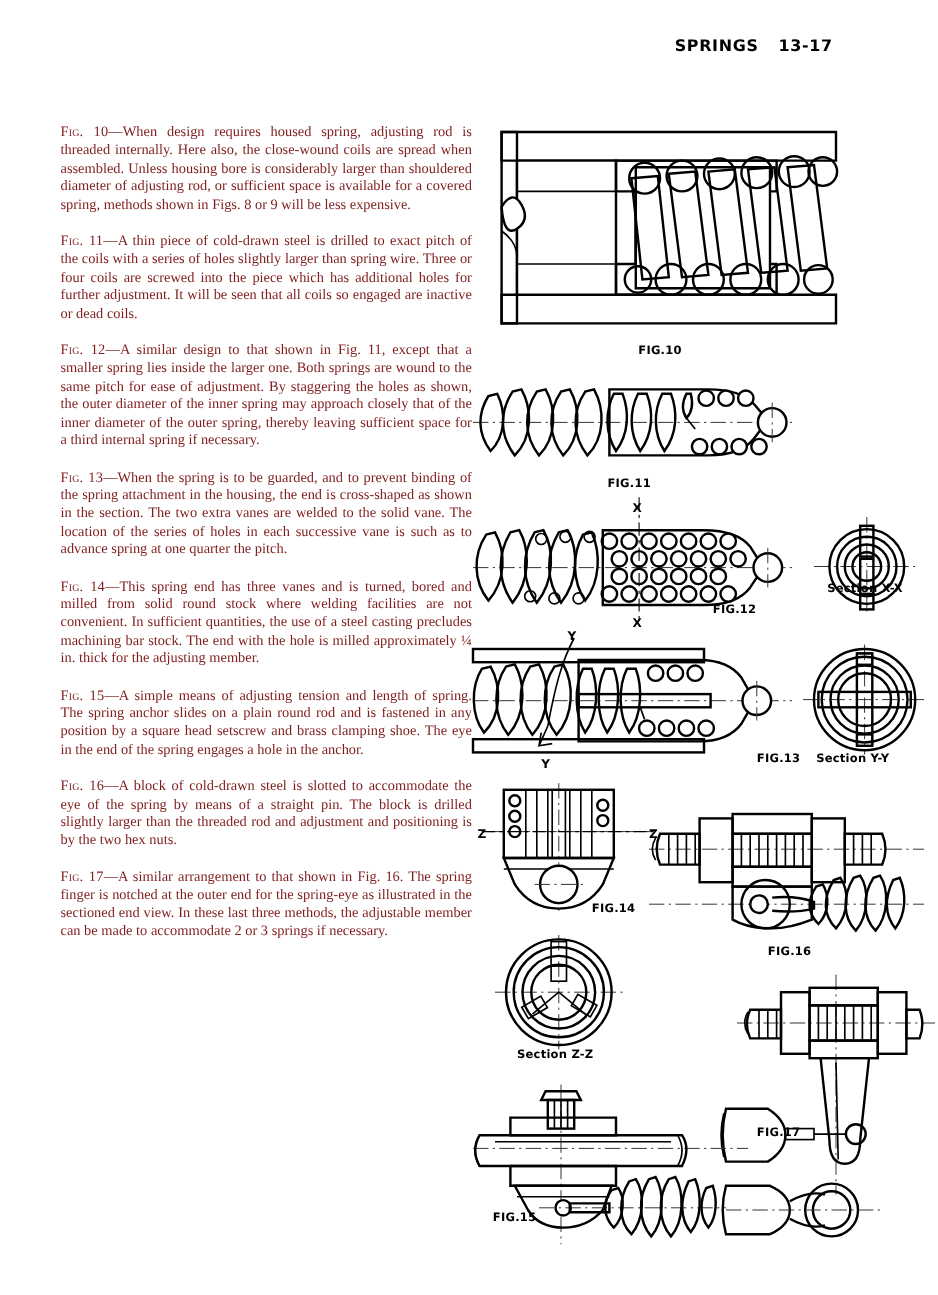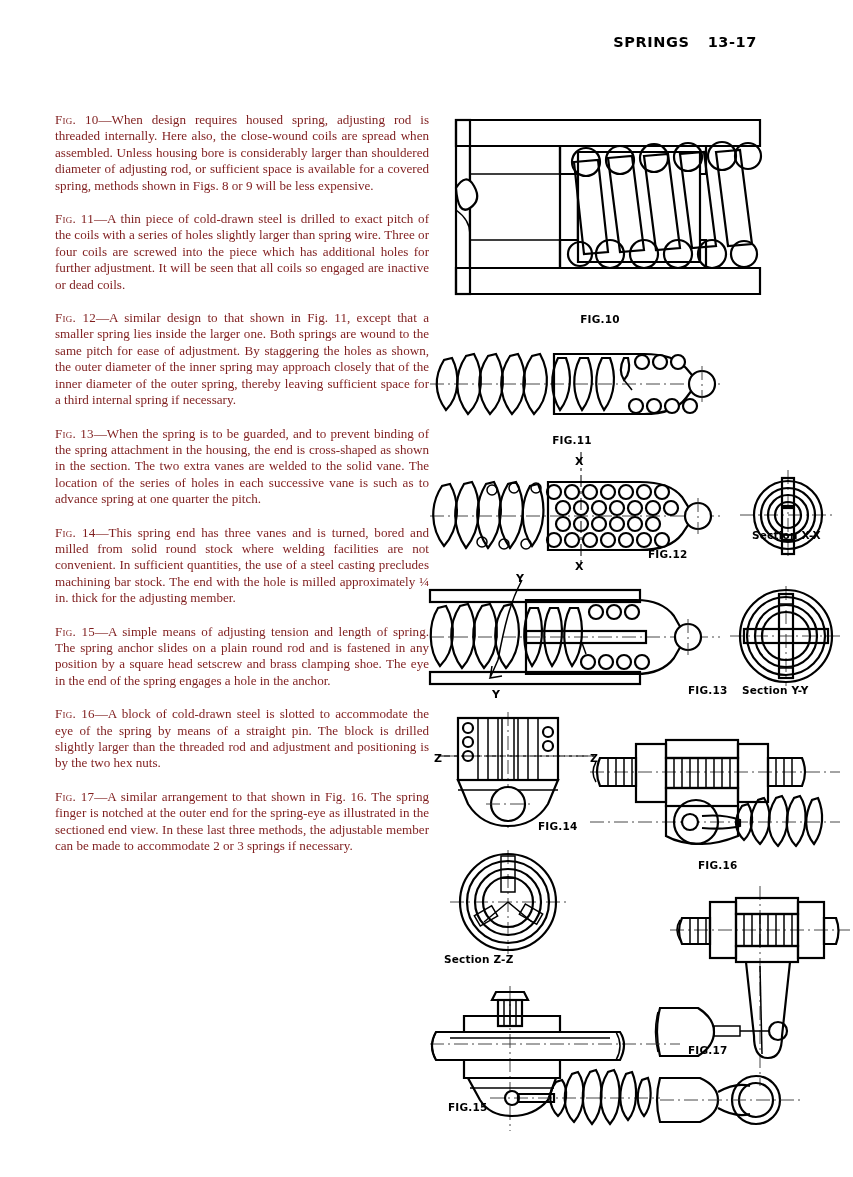--- a/index.html
+++ b/index.html
@@ -399,21 +399,21 @@
         <rect class="ln" x="51" y="28" width="14" height="14" fill="#111"></rect>
         <g transform="rotate(120 58 52)">
             <rect class="ln" x="51" y="16" width="12" height="20" fill="url(#hfine)"></rect>
           </g>
         <g transform="rotate(-120 58 52)">
             <rect class="ln" x="51" y="16" width="12" height="20" fill="url(#hfine)"></rect>
           </g>
         <path class="ln" d="M58 52 L34 72 M58 52 L82 72"></path>
       </svg>
     </div>
-    <div class="cap" style="left:14px; top:953px;text-align:center;">Section Z-Z</div>
+    <div class="cap" style="left:40px; top:953px;text-align:center;">Section Z-Z</div>
 
     <div class="fig" style="left:160px; top:736px;">
       <svg width="250" height="120" viewBox="0 0 250 120">
         <line class="ctr" x1="0" y1="36" x2="250" y2="36"></line>
         <line class="ctr" x1="0" y1="86" x2="250" y2="86"></line>
 
         <path class="ln2" d="M10 22 H46 V50 H10 q-6 -14 0 -28 Z" fill="#fff"></path>
         <g class="ln">
             <line x1="18" y1="22" x2="18" y2="50"></line>
             <line x1="26" y1="22" x2="26" y2="50"></line>
@@ -502,21 +502,21 @@
         <circle class="ln2" cx="128" cy="145" r="9" fill="url(#h45)"></circle>
 
         <path class="ln2" d="M10 192 H50 Q68 200 68 214 Q68 228 50 236 H10 q-6 -22 0 -44 Z" fill="#fff"></path>
         <circle class="ln2" cx="106" cy="214" r="24" fill="none"></circle>
         <circle class="ln2" cx="106" cy="214" r="17" fill="url(#h45)"></circle>
         <path class="ln2" d="M68 206 Q86 196 100 200" fill="none"></path>
         <path class="ln2" d="M68 222 Q86 232 100 228" fill="none"></path>
         <line class="ctr" x1="10" y1="214" x2="150" y2="214"></line>
       </svg>
     </div>
-    <div class="cap" style="left:258px; top:1024px;margin-top:20px;">FIG.17</div>
+    <div class="cap" style="left:258px; top:1024px;">FIG.17</div>
 
     <div class="fig" style="left:0px; top:986px;">
       <svg width="250" height="145" viewBox="0 0 250 145">
         <line class="ctr" x1="0" y1="58" x2="250" y2="58"></line>
         <line class="ctr" x1="80" y1="0" x2="80" y2="145"></line>
 
         <path class="ln2" d="M66 6 H94 L98 14 H62 Z" fill="#fff"></path>
         <rect class="ln2" x="68" y="14" width="24" height="26" fill="#fff"></rect>
         <g class="ln">
             <line x1="74" y1="14" x2="74" y2="40"></line>

